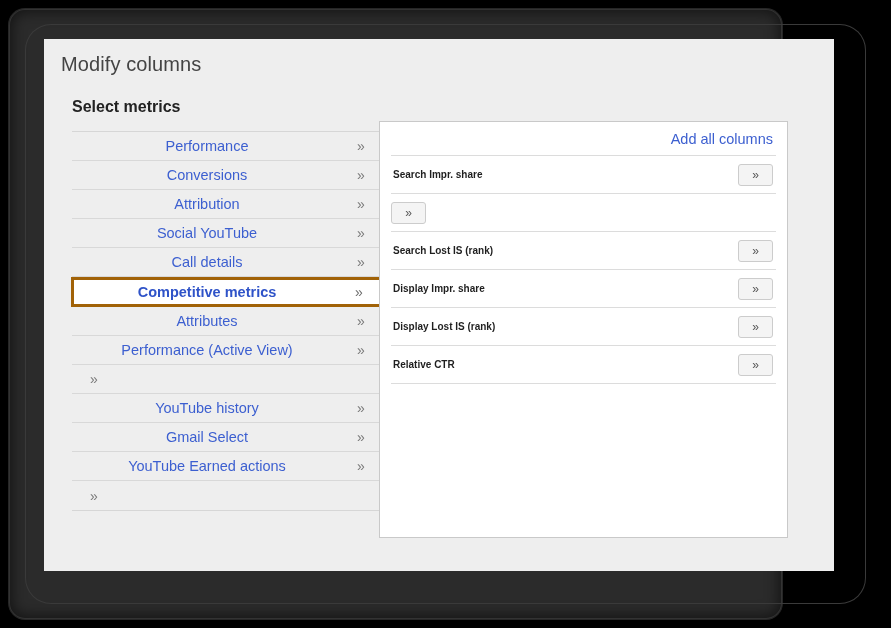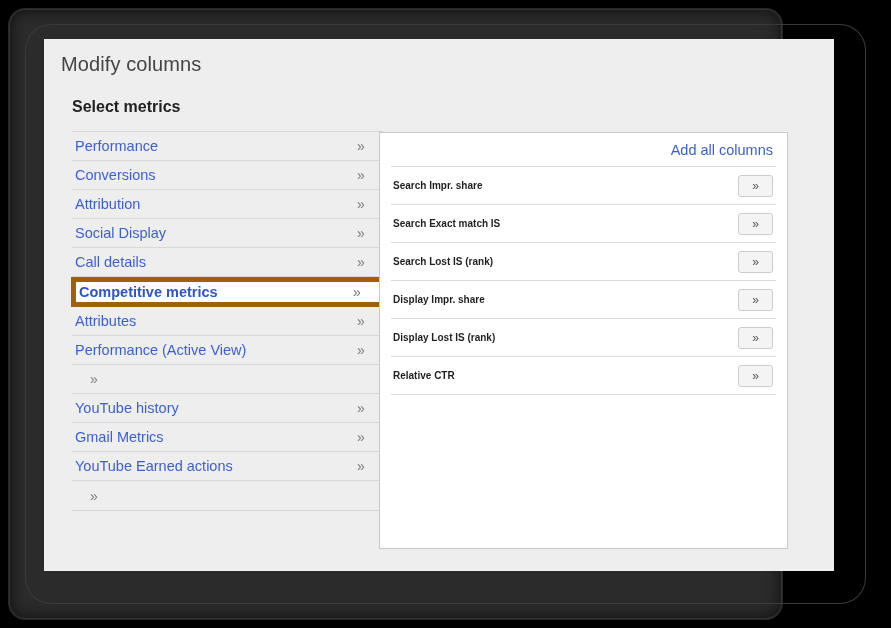--- a/index.html
+++ b/index.html
@@ -86,46 +86,47 @@
     border-bottom: 1px solid #d8d8d8;
     box-sizing: border-box;
     cursor: pointer;
   }
   .cat-row:last-child { border-bottom: none; }
   .cat-label {
     flex: 1;
     padding-left: 3px;
     font-size: 14.5px;
     color: #3c5fd0;
+    text-align: center;
   }
   .cat-chev {
     width: 44px;
     text-align: center;
     font-size: 14px;
     color: #7a7a7a;
     line-height: 1;
   }
   .cat-row.selected {
     background: #ffffff;
-    border: 5px solid #a16207;
+    border: 3px solid #a16207;
     height: 30px;
     margin: 0 -1px;
     box-sizing: border-box;
   }
   .cat-row.selected .cat-label {
     font-weight: bold;
     color: #2f53c8;
   }
   .cat-row.selected .cat-chev { color: #6d6d6d; }
 
   
   #metric-panel {
     position: absolute;
     left: 335px;
-    top: 93px;
+    top: 82px;
     width: 409px;
     height: 417px;
     background: #ffffff;
     border: 1px solid #c9c9c9;
     box-sizing: border-box;
   }
   #add-all-row {
     height: 33px;
     display: flex;
     align-items: center;
@@ -194,21 +195,21 @@
         </div>
         <div class="cat-row">
           <span class="cat-label">Conversions</span>
           <span class="cat-chev">»</span>
         </div>
         <div class="cat-row">
           <span class="cat-label">Attribution</span>
           <span class="cat-chev">»</span>
         </div>
         <div class="cat-row">
-          <span class="cat-label">Social Display</span>
+          <span class="cat-label">Social YouTube</span>
           <span class="cat-chev">»</span>
         </div>
         <div class="cat-row">
           <span class="cat-label">Call details</span>
           <span class="cat-chev">»</span>
         </div>
         <div class="cat-row selected">
           <span class="cat-label">Competitive metrics</span>
           <span class="cat-chev">»</span>
         </div>
@@ -221,21 +222,21 @@
           <span class="cat-chev">»</span>
         </div>
         <div class="cat-row">
           <span class="cat-chev">»</span>
         </div>
         <div class="cat-row">
           <span class="cat-label">YouTube history</span>
           <span class="cat-chev">»</span>
         </div>
         <div class="cat-row">
-          <span class="cat-label">Gmail Metrics</span>
+          <span class="cat-label">Gmail Select</span>
           <span class="cat-chev">»</span>
         </div>
         <div class="cat-row">
           <span class="cat-label">YouTube Earned actions</span>
           <span class="cat-chev">»</span>
         </div>
         <div class="cat-row">
           <span class="cat-chev">»</span>
         </div>
       </div>
@@ -243,21 +244,20 @@
     <div id="metric-panel">
       <div id="add-all-row">
         <span id="add-all-link">Add all columns</span>
       </div>
       <div id="metric-list">
           <div class="metric-row">
             <span class="metric-label">Search Impr. share</span>
             <button class="metric-btn">»</button>
           </div>
           <div class="metric-row">
-            <span class="metric-label">Search Exact match IS</span>
             <button class="metric-btn">»</button>
           </div>
           <div class="metric-row">
             <span class="metric-label">Search Lost IS (rank)</span>
             <button class="metric-btn">»</button>
           </div>
           <div class="metric-row">
             <span class="metric-label">Display Impr. share</span>
             <button class="metric-btn">»</button>
           </div>

